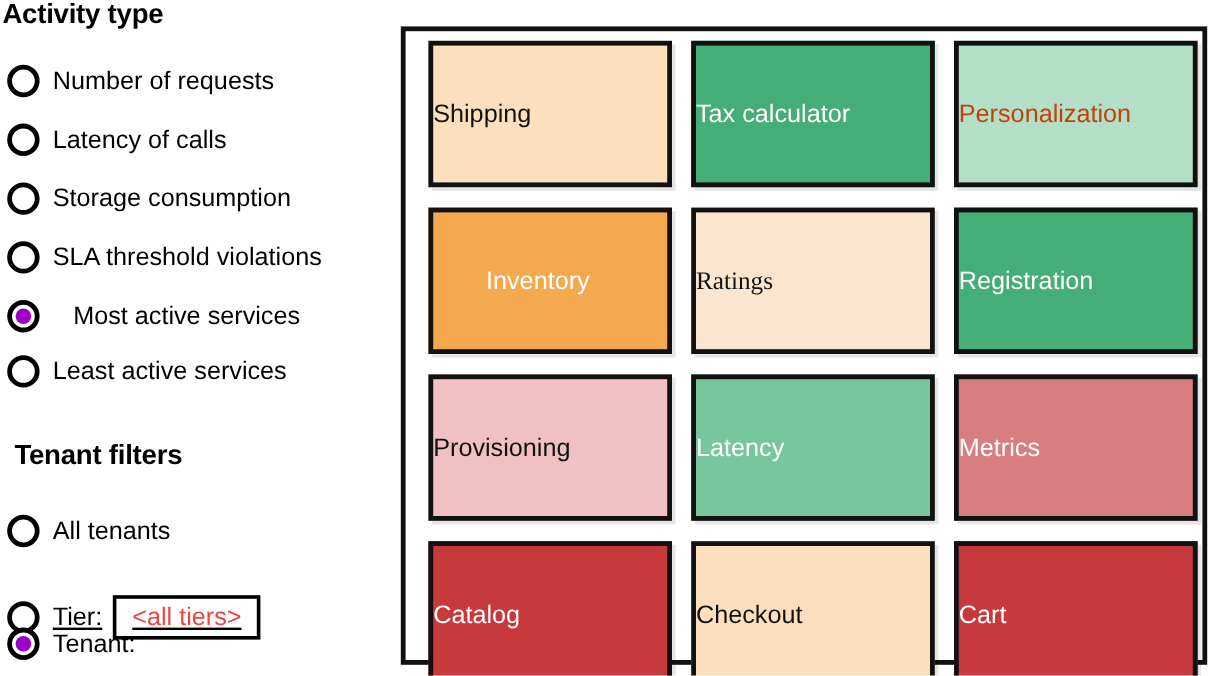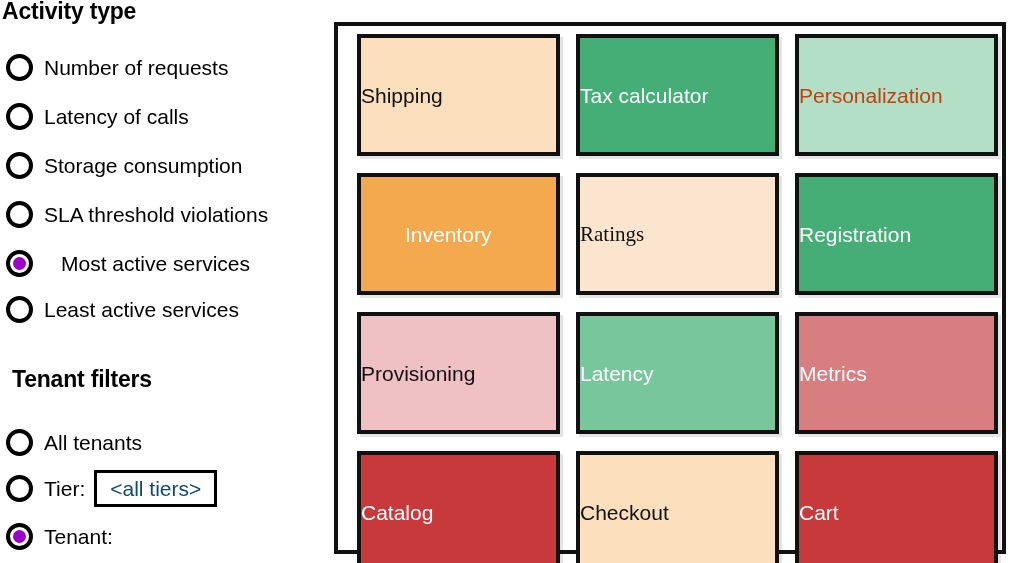--- a/index.html
+++ b/index.html
@@ -67,21 +67,21 @@
   .field-box {
     margin-left: 9px;
     border: 3px solid #000000;
     background: #ffffff;
     height: 37px;
     display: flex;
     align-items: center;
     justify-content: center;
     padding: 0 13px;
     font-size: 21px;
-    color: #0c4a6e;
+    color: #ef4444;
     white-space: nowrap;
     line-height: 1;
   }
 
   
   .panel {
     position: absolute;
     left: 334px; top: 22px;
     width: 672px; height: 532px;
     border: 4px solid #111111;
@@ -144,21 +144,21 @@
         </div>
       </div>
 
     <div class="section-heading" id="heading-tenant">Tenant filters</div>
 
     <div id="tenant-options">
         <div class="radio-row" style="top: 427px;">
           <span class="radio"></span>
           <span class="radio-label">All tenants</span>
         </div>
-        <div class="radio-row" style="top: 473px;">
+        <div class="radio-row" style="top: 499px; text-decoration: underline;">
           <span class="radio"></span>
           <span class="radio-label">Tier:</span>
           <span class="field-box">&lt;all tiers&gt;</span>
         </div>
         <div class="radio-row" style="top: 521px;">
           <span class="radio checked"></span>
           <span class="radio-label">Tenant:</span>
         </div>
       </div>
 

